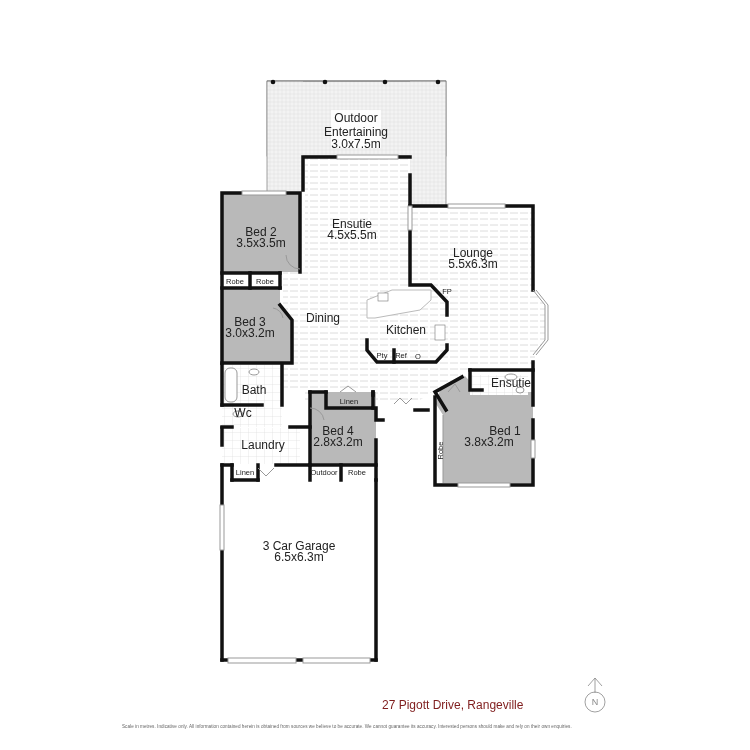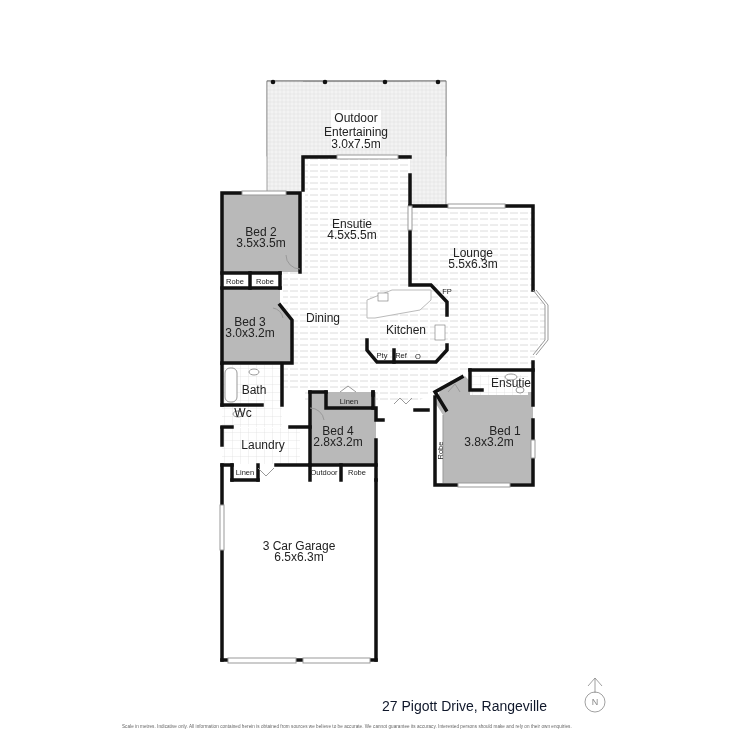--- a/index.html
+++ b/index.html
@@ -1,20 +1,20 @@
 <!DOCTYPE html>
 <html><head>
 <meta charset="utf-8">
 <style>
   html, body { margin:0; padding:0; background:#ffffff; }
   body { width:750px; height:750px; position:relative; overflow:hidden; font-family:"Liberation Sans", sans-serif; }
   #plan { position:absolute; left:0; top:0; width:750px; height:750px; }
   .lbl { position:absolute; text-align:center; color:#222; font-size:12px; line-height:11px; white-space:nowrap; transform:translateX(-50%); }
   .lbl.sm { font-size:7.5px; line-height:9px; }
-  .address { position:absolute; left:382px; top:698px; font-size:14px; color:#0f172a; }
+  .address { position:absolute; left:382px; top:698px; font-size:12px; color:#7f1d1d; }
   .disclaimer { position:absolute; left:122px; top:724px; font-size:4.6px; color:#666; white-space:nowrap; letter-spacing:0.05px; }
   .robe-vert { transform:translateX(-50%) rotate(-90deg); }
 </style>
 </head>
 <body>
 
 <svg id="plan" viewBox="0 0 750 750" xmlns="http://www.w3.org/2000/svg">
   <defs>
     <pattern id="floorlines" width="10" height="6" patternUnits="userSpaceOnUse">
       <line x1="0" y1="3" x2="8" y2="3" stroke="#dcdcdc" stroke-width="1"></line>

